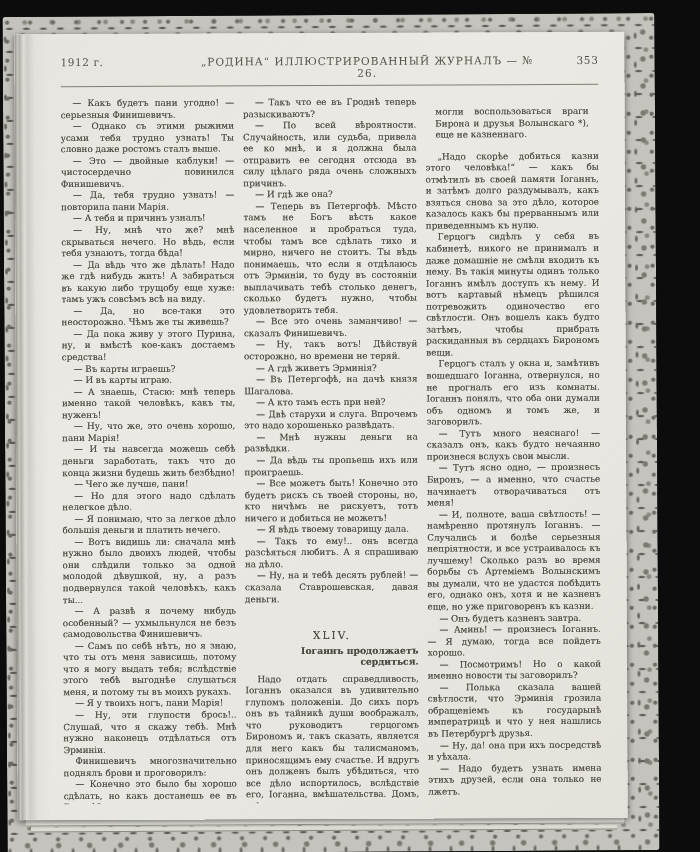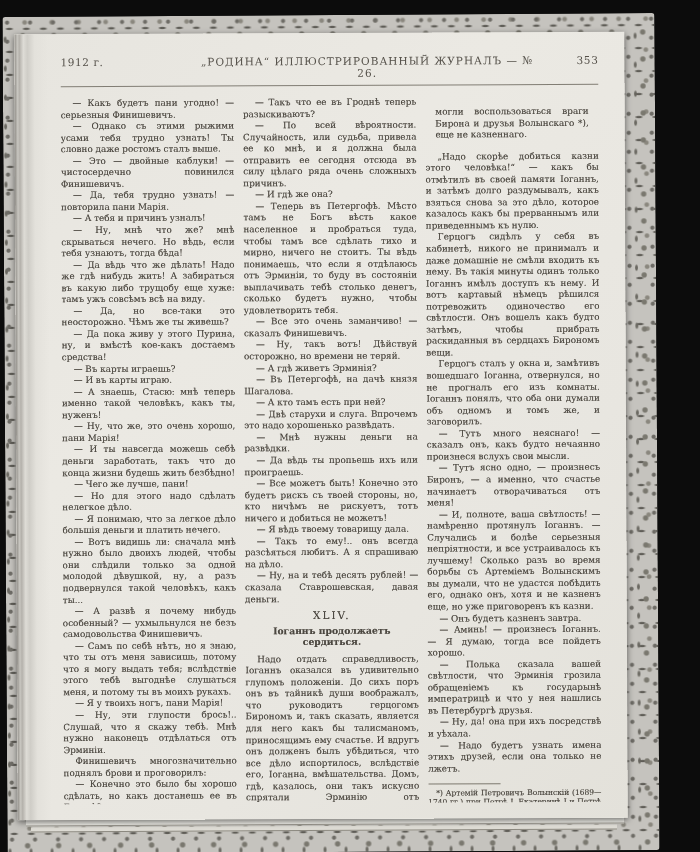--- a/index.html
+++ b/index.html
@@ -53,22 +53,22 @@
   .header .h-title { flex:1; text-align:center; letter-spacing:1px; }
   .header .h-right { width:10%; text-align:right; }
 
   .columns { display:flex; gap:9px; margin-top:11px; height:706px; overflow:hidden; }
   .col { flex:1; font-size:8.8px; line-height:11.55px; text-align:justify;
          text-shadow:0 0 .4px rgba(72,67,59,.55); }
   .col p.para { text-indent:12px; margin:0; }
   .col p.cont { text-indent:0; margin:10px; }
 
   .chapter-num { text-align:center; text-indent:0; font-size:10.5px;
-    letter-spacing:2px; margin:5px 0 3px; }
-  .chapter-title { text-align:center; text-indent:0; font-weight:bold;
+    letter-spacing:2px; margin:25px 0 3px; }
+  .chapter-title { text-align:right; text-indent:0; font-weight:bold;
     font-size:9.2px; margin:0 0 6px; }
 
   .footnote-rule { width:72px; border:none; border-top:1px solid #7d796f;
     margin:9px 0 4px; }
   .footnote p { font-size:7.5px; line-height:9.1px; text-indent:8px;
     text-align:justify; margin:0; }
 </style>
 </head>
 <body>
 
@@ -145,20 +145,21 @@
         <p class="cont">могли воспользоваться враги Бирона и друзья Волынскаго *), еще не казненнаго.</p>
         <div>
             <p class="para">„Надо скорѣе добиться казни этого человѣка!“ — какъ бы отмѣтилъ въ своей памяти Іоганнъ, и затѣмъ долго раздумывалъ, какъ взяться снова за это дѣло, которое казалось какъ бы прерваннымъ или приведеннымъ къ нулю.</p>
             <p class="para">Герцогъ сидѣлъ у себя въ кабинетѣ, никого не принималъ и даже домашніе не смѣли входить къ нему. Въ такія минуты одинъ только Іоганнъ имѣлъ доступъ къ нему. И вотъ картавый нѣмецъ рѣшился потревожить одиночество его свѣтлости. Онъ вошелъ какъ будто затѣмъ, чтобы прибрать раскиданныя въ сердцахъ Бирономъ вещи.</p>
             <p class="para">Герцогъ сталъ у окна и, замѣтивъ вошедшаго Іоганна, отвернулся, но не прогналъ его изъ комнаты. Іоганнъ понялъ, что оба они думали объ одномъ и томъ же, и заговорилъ.</p>
             <p class="para">— Тутъ много неяснаго! — сказалъ онъ, какъ будто нечаянно произнеся вслухъ свои мысли.</p>
             <p class="para">— Тутъ ясно одно, — произнесъ Биронъ, — а именно, что счастье начинаетъ отворачиваться отъ меня!</p>
             <p class="para">— И, полноте, ваша свѣтлость! — намѣренно протянулъ Іоганнъ. — Случались и болѣе серьезныя непріятности, и все устраивалось къ лучшему! Сколько разъ во время борьбы съ Артеміемъ Волынскимъ вы думали, что не удастся побѣдить его, однако онъ, хотя и не казненъ еще, но уже приговоренъ къ казни.</p>
             <p class="para">— Онъ будетъ казненъ завтра.</p>
             <p class="para">— Аминь! — произнесъ Іоганнъ. — Я думаю, тогда все пойдетъ хорошо.</p>
+            <p class="para">— Посмотримъ! Но о какой именно новости ты заговорилъ?</p>
             <p class="para">— Полька сказала вашей свѣтлости, что Эрминія грозила обращеніемъ къ государынѣ императрицѣ и что у нея нашлись въ Петербургѣ друзья.</p>
             <p class="para">— Ну, да! она при ихъ посредствѣ и уѣхала.</p>
             <p class="para">— Надо будетъ узнать имена этихъ друзей, если она только не лжетъ.</p>
           </div>
         <hr class="footnote-rule">
         <div class="footnote">
           <p>*) Артемій Петровичъ Волынскій (1689—1740 гг.) при Петрѣ I, Екатеринѣ I и Петрѣ II занималъ различныя административныя должности и въ качествѣ администратора проявилъ недюжинныя способности. Но корыстолюбіе и страсть къ интригамъ вредили ему и препятствовали къ занятію первыхъ государственныхъ должностей. При помощи Бирона А. П. въ царствованіе Анны Іоанновны удалось занять постъ кабинетъ-министра, но Биронъ же и погубилъ его, увидѣвъ въ немъ не союзника, а весьма опаснаго соперника. Недостатки А. П. дали много матеріала для обвиненія, и онъ былъ казненъ вмѣстѣ со своими единомышленниками.</p>
         </div>
       </div>
 

